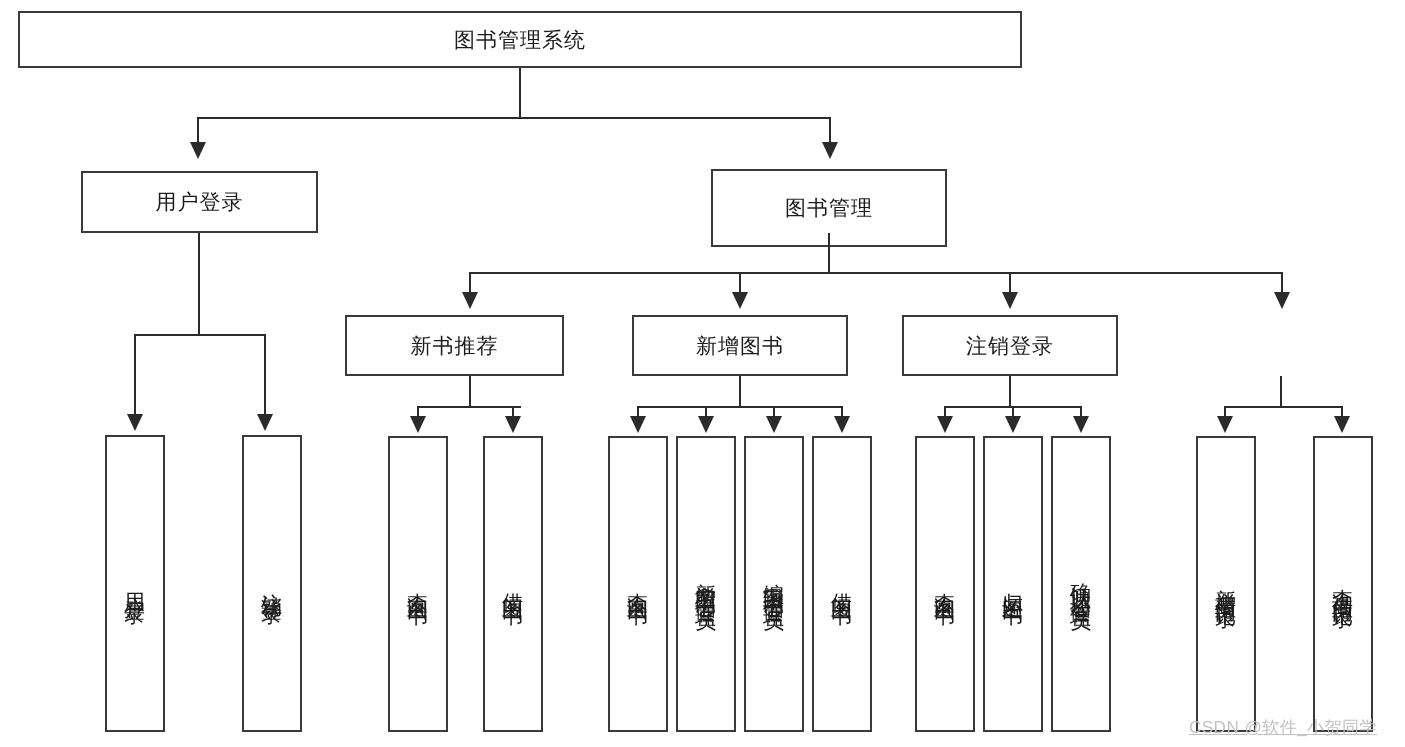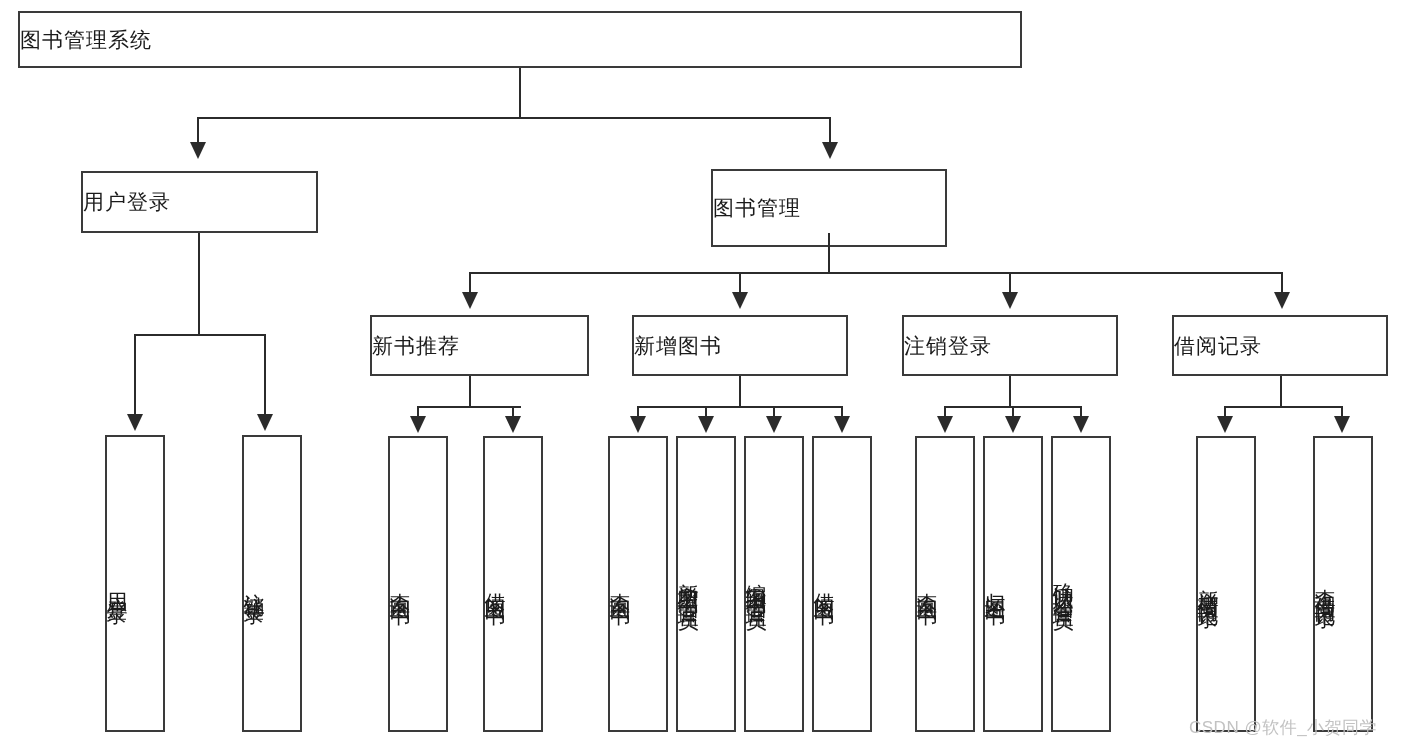--- a/index.html
+++ b/index.html
@@ -15,21 +15,21 @@
     font-family: "Liberation Sans", "DejaVu Sans", sans-serif;
     overflow: hidden;
   }
   .node {
     position: absolute;
     box-sizing: border-box;
     border: 2px solid #3a3a3a;
     background: #ffffff;
     display: flex;
     align-items: center;
-    justify-content: flex-start;
+    justify-content: center;
     color: #1b1b1b;
     text-align: center;
   }
   .node.h {
     font-size: 21px;
     letter-spacing: 1px;
   }
   .node.v {
     font-size: 21px;
   }
@@ -103,31 +103,28 @@
   <div class="ln h" style="left:469px; top:272px; width:812px;"></div>
   <div class="ln v" style="left:469px; top:272px; height:22px;"></div>
   <div class="arrow" style="left:462px; top:292px;"></div>
   <div class="ln v" style="left:739px; top:272px; height:22px;"></div>
   <div class="arrow" style="left:732px; top:292px;"></div>
   <div class="ln v" style="left:1009px; top:272px; height:22px;"></div>
   <div class="arrow" style="left:1002px; top:292px;"></div>
   <div class="ln v" style="left:1281px; top:272px; height:22px;"></div>
   <div class="arrow" style="left:1274px; top:292px;"></div>
 
-  <div class="node h" style="left:370px; top:315px; width:219px; height:61px;">
+  <div class="node h" style="left:345px; top:315px; width:219px; height:61px;">
     <span class="label">新书推荐</span>
   </div>
   <div class="node h" style="left:632px; top:315px; width:216px; height:61px;">
     <span class="label">新增图书</span>
   </div>
   <div class="node h" style="left:902px; top:315px; width:216px; height:61px;">
     <span class="label">注销登录</span>
-  </div>
-  <div class="node h" style="left:1172px; top:315px; width:216px; height:61px;">
-    <span class="label">借阅记录</span>
   </div>
 
   <div class="ln v" style="left:469px; top:376px; height:31px;"></div>
   <div class="ln h" style="left:417px; top:406px; width:104px;"></div>
   <div class="ln v" style="left:417px; top:406px; height:12px;"></div>
   <div class="arrow" style="left:410px; top:416px;"></div>
   <div class="ln v" style="left:512px; top:406px; height:12px;"></div>
   <div class="arrow" style="left:505px; top:416px;"></div>
 
   <div class="ln v" style="left:739px; top:376px; height:31px;"></div>
@@ -194,15 +191,15 @@
     <span class="vtext">确认归还（管理员）</span>
   </div>
 
   <div class="node v" style="left:1196px; top:436px; width:60px; height:296px;">
     <span class="vtext">新增借阅记录</span>
   </div>
   <div class="node v" style="left:1313px; top:436px; width:60px; height:296px;">
     <span class="vtext">查询借阅记录</span>
   </div>
 
-  <div class="watermark" style="left:1189px; top:716px;">CSDN @软件_小贺同学</div>
+  <div class="watermark" style="left:1189px; top:716px;text-decoration:underline;">CSDN @软件_小贺同学</div>
 
 </div>
 
 </body></html>

